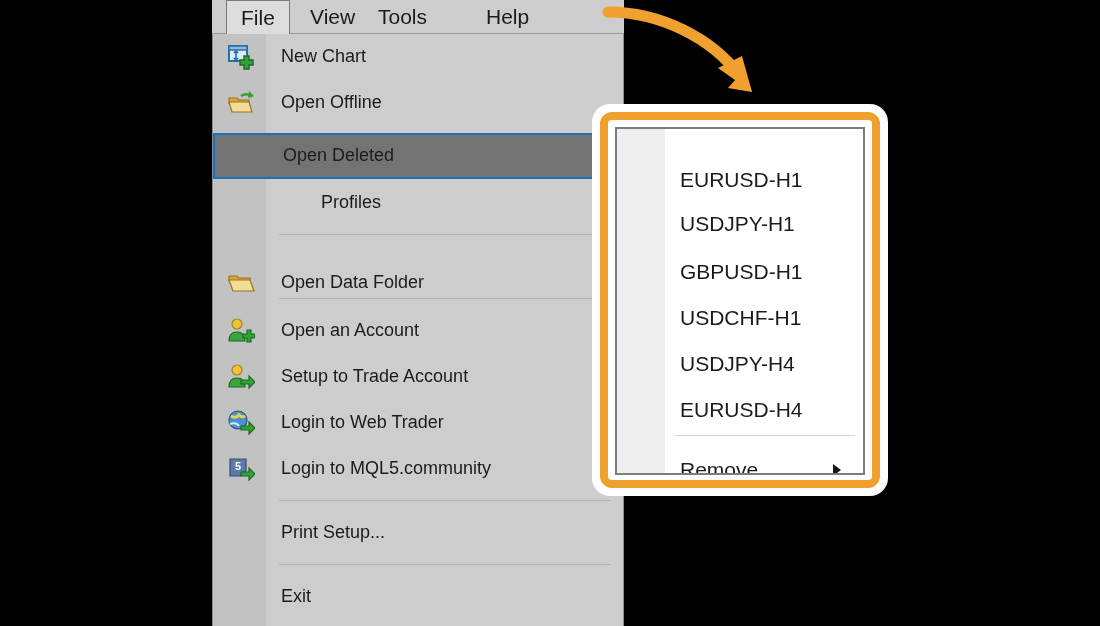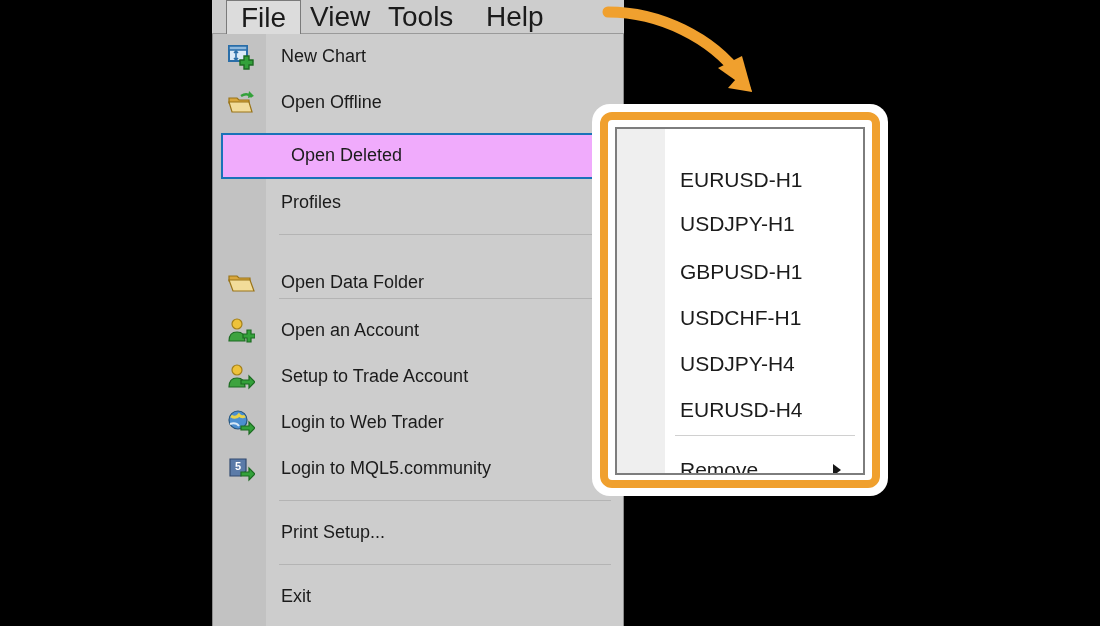--- a/index.html
+++ b/index.html
@@ -27,21 +27,21 @@
     width: 412px;
     height: 34px;
     background: #cdcdcd;
     border-bottom: 1px solid #9a9a9a;
   }
   .menubar-item {
     position: absolute;
     top: 0px;
     height: 34px;
     line-height: 33px;
-    font-size: 28px;
+    font-size: 21px;
     color: #1b1b1b;
     padding: 0 14px;
     white-space: nowrap;
   }
   .menubar-item.active {
     background: #dcdcdc;
     border-left: 1px solid #7a7a7a;
     border-right: 1px solid #7a7a7a;
     border-top: 1px solid #7a7a7a;
   }
@@ -76,24 +76,24 @@
     position: absolute;
     left: 68px;
     top: 0px;
     height: 46px;
     line-height: 45px;
     font-size: 18px;
     color: #1b1b1b;
     white-space: nowrap;
   }
   .mi.sel {
-    background: #f0abfc;
+    background: #737373;
     border: 2px solid #1a72b8;
     width: 410px;
-    left: 8px;
+    left: 0px;
   }
   .mi.sel .mi-label { left: 68px; line-height: 41px; height: 42px; }
   .mi-icon {
     position: absolute;
     left: 14px;
     top: 9px;
     width: 28px;
     height: 28px;
   }
   .sep {
@@ -185,21 +185,21 @@
   }
 </style>
 </head>
 <body>
 
 <div id="stage">
 
   <div id="menubar">
       <div class="menubar-item active" style="left: 14px;">File</div>
       <div class="menubar-item" style="left: 84px;">View</div>
-      <div class="menubar-item" style="left: 162px; text-align: right;">Tools</div>
+      <div class="menubar-item" style="left: 152px; text-align: right;">Tools</div>
       <div class="menubar-item" style="left: 260px;">Help</div>
     </div>
 
   <div id="dropdown">
     <div id="gutter"></div>
   <div class="sep" style="top: 200px;"></div>
       <div class="sep" style="top: 264px;"></div>
       <div class="sep" style="top: 466px;"></div>
       <div class="sep" style="top: 530px;"></div>
       <div class="mi" style="top: 0px;">
@@ -216,21 +216,21 @@
           <path d="M2 9 h8 l2 2 h10 v3 H2 z" fill="#d9a73c" stroke="#9a7418" stroke-width="1.2"></path>
           <path d="M2 13 h20 l3 10 H5 z" fill="#f2dc9a" stroke="#9a7418" stroke-width="1.2"></path>
           <path d="M14 7 q6 -4 11 1" stroke="#33a13a" stroke-width="2.4" fill="none"></path>
           <path d="M22 2 l5 5 l-6 2 z" fill="#33a13a"></path>
         </svg>
         <span class="mi-label">Open Offline</span>
       </div>
       <div class="mi sel" style="top: 99px;">
         <span class="mi-label">Open Deleted</span>
       </div>
-      <div class="mi" style="top: 146px;">
+      <div class="mi" style="top: 146px; margin-left: 40px;">
         <span class="mi-label">Profiles</span>
       </div>
       <div class="mi" style="top: 226px;">
         <svg viewBox="0 0 28 28" class="mi-icon">
           <path d="M2 7 h8 l2 2 h11 v3 H2 z" fill="#d9a73c" stroke="#9a7418" stroke-width="1.2"></path>
           <path d="M2 11 h21 l4 11 H6 z" fill="#f2dc9a" stroke="#9a7418" stroke-width="1.2"></path>
         </svg>
         <span class="mi-label">Open Data Folder</span>
       </div>
       <div class="mi" style="top: 274px;">

